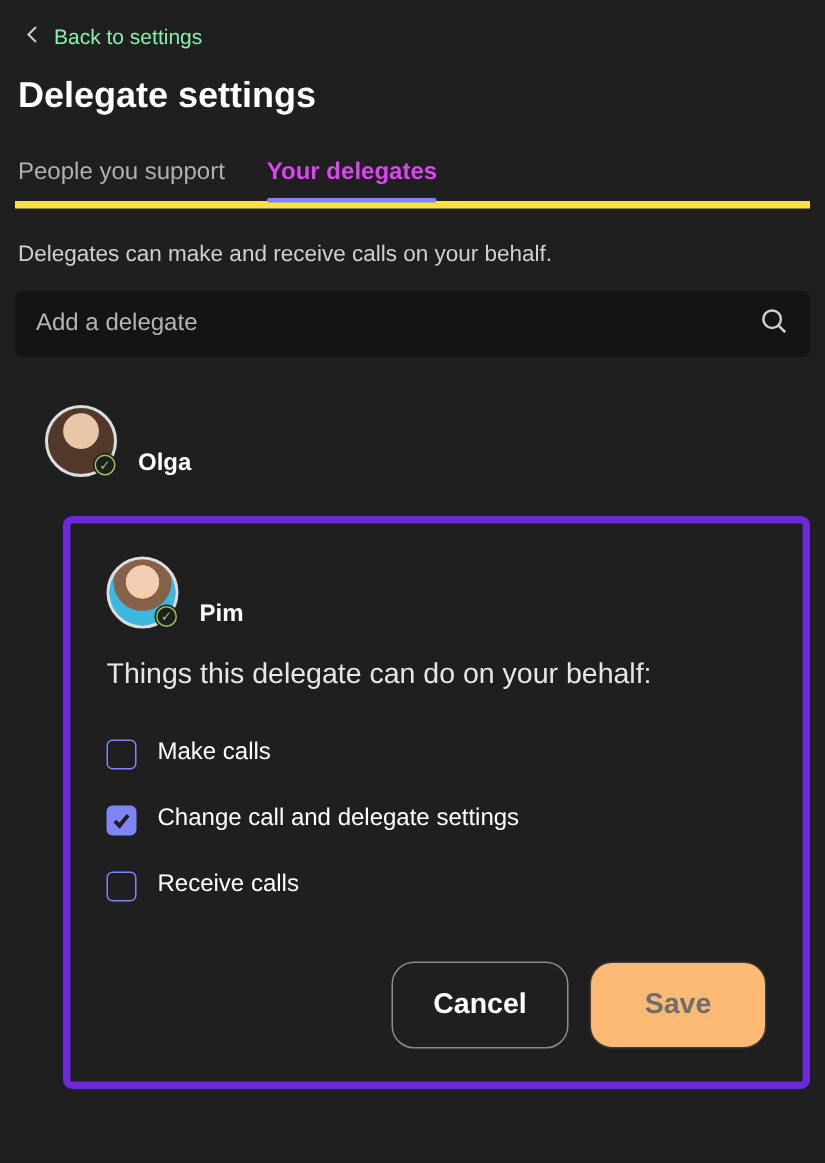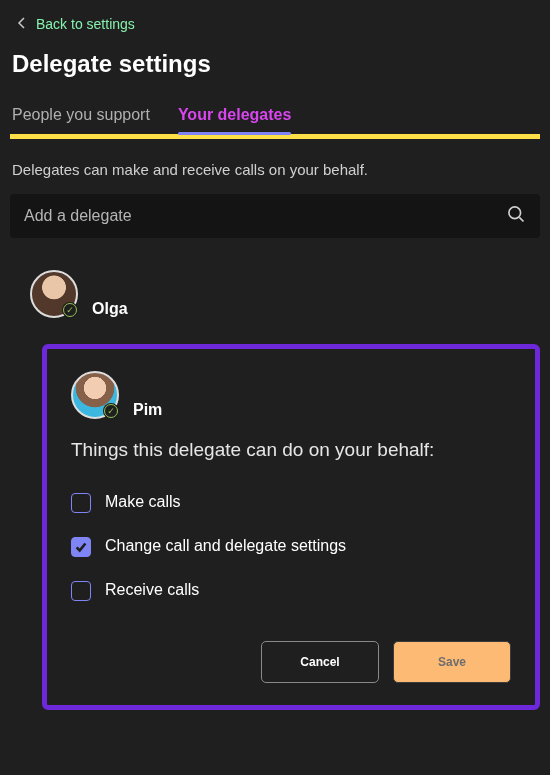--- a/index.html
+++ b/index.html
@@ -140,23 +140,23 @@
     .cbox.checked { background: #7f85f5; border-color: #7f85f5; }
     .cbox.checked svg { width: 14px; height: 14px; stroke: #1f1f1f; stroke-width: 3; fill: none; }
     .button-row {
       display: flex;
       justify-content: flex-end;
       gap: 14px;
       margin-top: 28px;
     }
     .btn {
       min-width: 118px;
-      height: 42px;
-      border-radius: 5px;
-      font-size: 12px;
+      height: 58px;
+      border-radius: 15px;
+      font-size: 19px;
       font-weight: 600;
       cursor: pointer;
       display: flex; align-items: center; justify-content: center;
     }
     .btn.cancel { background: transparent; border: 1px solid #8a8a8a; color: #fff; }
     .btn.save { background: #fdba74; border: 1px solid #3a3a3a; color: #6e6e6e; cursor: default; text-align: center; }
   </style>
 </head>
 <body>
 

